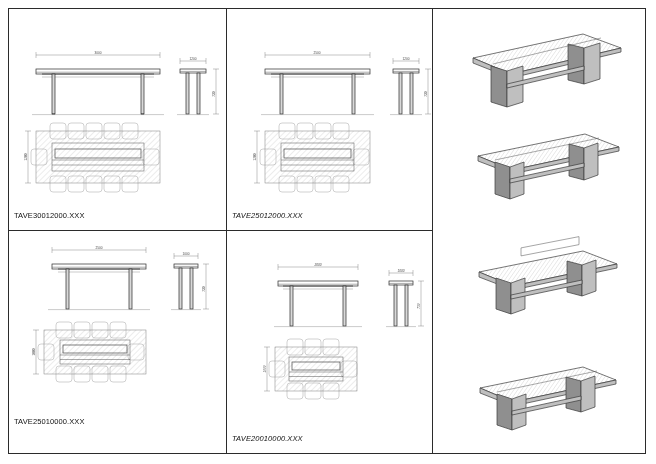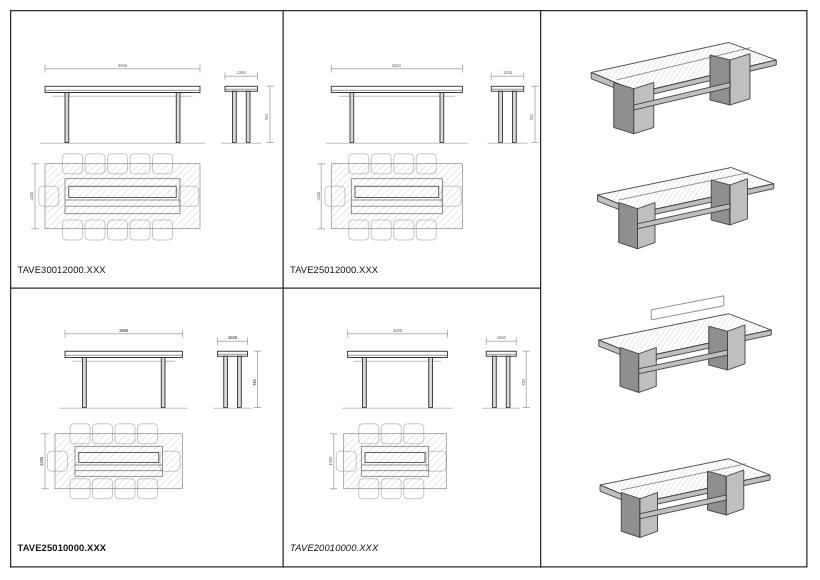--- a/index.html
+++ b/index.html
@@ -184,24 +184,24 @@
         <rect class="lnthin" x="54" y="135" width="73" height="28" fill="#ffffff"></rect>
         <rect class="ln" x="57" y="141" width="67" height="9" fill="#3a3a3a" opacity="0.85"></rect>
         <line class="lnthin" x1="54" y1="152" x2="127" y2="152"></line>
         <line class="lnthin" x1="54" y1="157" x2="127" y2="157"></line>
         <line class="dim" x1="30" y1="123" x2="30" y2="175"></line>
         <line class="dim" x1="27" y1="123" x2="33" y2="123"></line>
         <line class="dim" x1="27" y1="175" x2="33" y2="175"></line>
         <text class="dimtxtv" x="28.6" y="149" text-anchor="middle" transform="rotate(-90 28.6 149)">1200</text>
       </g>
     </svg>
-    <div class="code" style="left:5px;top:203px;">TAVE25012000.XXX</div>
-  </div>
-
-  <div class="cell" style="left:8px;top:231px;width:218px;height:223px;font-weight:bold;">
+    <div class="code" style="left:5px;top:203px;font-style:italic;">TAVE25012000.XXX</div>
+  </div>
+
+  <div class="cell" style="left:8px;top:214px;width:218px;height:223px;">
     <svg width="218" height="200" viewBox="0 0 218 200">
       <g>
         <line class="dim" x1="44" y1="36" x2="138" y2="36"></line>
         <line class="dim" x1="44" y1="33" x2="44" y2="39"></line>
         <line class="dim" x1="138" y1="33" x2="138" y2="39"></line>
         <text class="dimtxt" x="91" y="34.6" text-anchor="middle">2500</text>
         <rect class="ln topfill" x="44" y="50" width="94" height="5"></rect>
         <line class="lnthin" x1="44" y1="53.2" x2="138" y2="53.2"></line>
         <line class="ln" x1="50" y1="55" x2="132" y2="55"></line>
         <line class="lnlight" x1="50" y1="58" x2="132" y2="58"></line>

